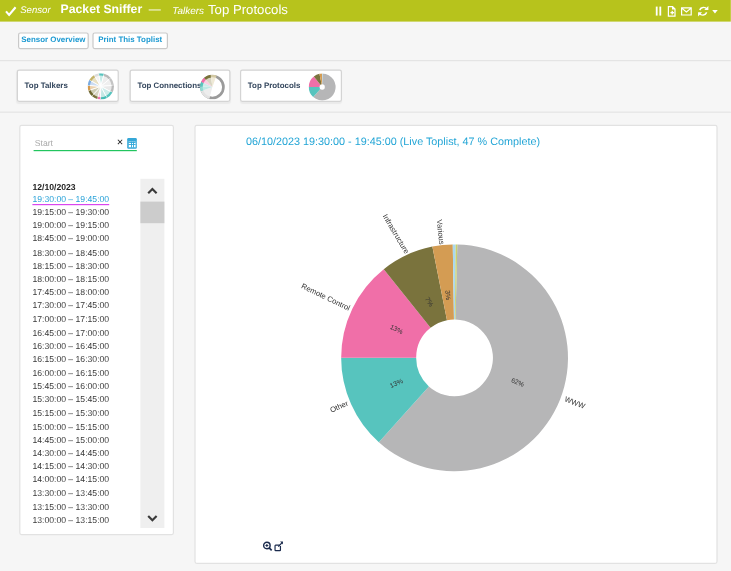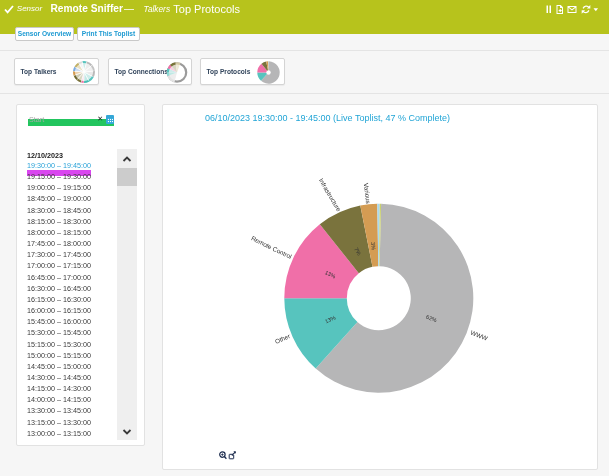--- a/index.html
+++ b/index.html
@@ -1,50 +1,50 @@
 <!DOCTYPE html>
 <html><head>
 <meta charset="utf-8">
 <style>
   * { margin:0; padding:0; box-sizing:border-box; }
   html,body { width:609px; height:476px; background:#f6f6f6; font-family:"Liberation Sans", sans-serif; overflow:hidden; }
   .abs { position:absolute; }
-  #topbar { position:absolute; left:0; top:0; width:609px; height:34px; background:#b7c31c; color:#fff; }
+  #topbar { position:absolute; left:0; top:0; width:609px; height:18px; background:#b7c31c; color:#fff; }
   #topbar .bc { position:absolute; left:17px; top:0; height:18px; line-height:18px; font-size:8.7px; white-space:nowrap; }
   .btn { position:absolute; top:27px; height:14px; background:#fff; border:1px solid #c9c9c9; border-radius:2px; color:#1d9ad2; font-size:6.6px; font-weight:bold; line-height:12px; text-align:center; }
   .hline { position:absolute; left:0; width:609px; height:1px; background:#e4e4e4; }
   .tab { position:absolute; top:58px; height:27px; background:#fff; border:1px solid #d4d4d4; border-radius:2px; box-shadow:0 1px 1px rgba(0,0,0,0.05); }
   .tab span { position:absolute; left:5.5px; top:0; line-height:25px; font-size:6.6px; font-weight:bold; color:#32455c; white-space:nowrap; }
   .card { position:absolute; background:#fff; border:1px solid #e2e2e2; border-radius:2px; }
   #leftcard { left:16px; top:104px; width:129px; height:342px; }
   #rightcard { left:162px; top:104px; width:436px; height:366px; }
-  .inrow { position:absolute; left:11px; width:85.5px; height:14px; border-bottom:7px solid #22c55e; }
+  .inrow { position:absolute; left:11px; width:85.5px; height:14px; border-bottom:1px solid #22c55e; }
   .inrow .ph { position:absolute; left:1px; top:2.5px; font-size:7.2px; color:#a9a9a9; }
   .inrow .x { position:absolute; right:10.5px; top:2.8px; font-size:7px; color:#222; }
   .cal { position:absolute; right:0px; top:2.8px; width:8px; height:9px; background:#35a7d7; border-radius:1px; }
   .cal:after { content:""; position:absolute; left:1px; top:2.8px; width:6px; height:5px; background:
      repeating-linear-gradient(90deg,rgba(46,167,217,0.9) 0,rgba(46,167,217,0.9) 0.8px,transparent 0.8px,transparent 2.1px),
      repeating-linear-gradient(0deg,rgba(46,167,217,0.9) 0,rgba(46,167,217,0.9) 0.8px,transparent 0.8px,transparent 2.1px),#fff; }
   #datehdr { position:absolute; left:27px; top:151px; font-size:7.2px; font-weight:bold; color:#222; }
   #tlist { position:absolute; left:27px; top:160px; font-size:7.2px; color:#3a3a3a; line-height:11.15px; white-space:pre; }
-  #tlist .sel { color:#29a2d8; border-bottom:6px solid #d946ef;margin-top:11px; }
+  #tlist .sel { color:#29a2d8; border-bottom:1px solid #d946ef;margin-top:11px; }
   #sbar { position:absolute; left:117px; top:148.5px; width:19.5px; height:291px; background:#efefef; }
   #sbar .thumb { position:absolute; left:0; top:19px; width:19.5px; height:18.5px; background:#ccc; }
   .chev { position:absolute; left:4.5px; width:10px; height:8px; }
   #heading { position:absolute; left:176px; top:113px; font-size:9px; color:#22a5d6;margin-left:29px; }
   #bicons { position:absolute; left:218px; top:449.5px; }
 </style>
 </head>
 <body>
 <div id="topbar">
   <svg class="abs" style="left:4px;top:5px" width="10" height="9" viewBox="0 0 10 9">
       <path d="M1 4.5L3.6 7.4L9 1" stroke="#fff" stroke-width="1.8" fill="none"></path>
     </svg>
   <div class="bc" style="left:16.8px;font-size:8px;font-style:italic">Sensor</div>
-    <div class="bc" style="left:50.5px;font-size:10.2px;font-weight:bold">Remote Sniffer</div>
+    <div class="bc" style="left:50.5px;font-size:10.2px;font-weight:bold">Packet Sniffer</div>
     <div class="bc" style="left:124px;font-size:10px">—</div>
     <div class="bc" style="left:143.6px;font-size:8.3px;font-style:italic">Talkers</div>
     <div class="bc" style="left:173.3px;font-size:11px">Top Protocols</div>
   <svg class="abs" style="left:545px;top:3.5px" width="58" height="11" viewBox="0 0 58 11" fill="#fff" stroke="none">
     <rect x="1.5" y="1.5" width="1.5" height="7.5"></rect>
       <rect x="4.5" y="1.5" width="1.5" height="7.5"></rect>
     <g transform="translate(11.5,1)">
         <path d="M0 0h4.2l2.3 2.3V9H0Z M1 1v7h4.5V3h-2V1Z" fill-rule="evenodd"></path>
         <rect x="2.2" y="5" width="3" height="1.1"></rect>
         <rect x="3.15" y="4.05" width="1.1" height="3"></rect>

